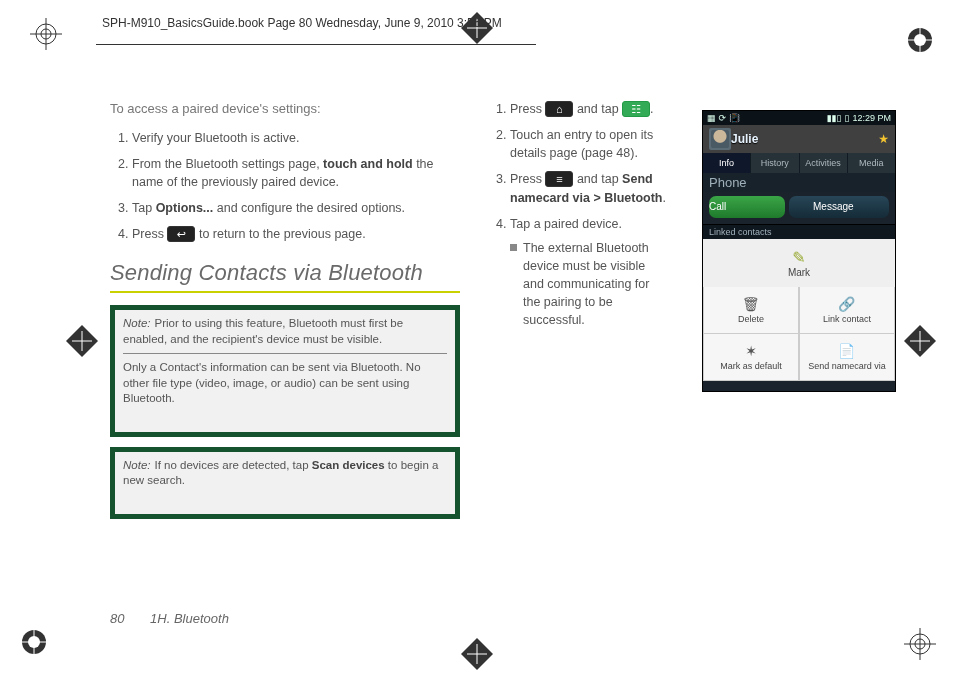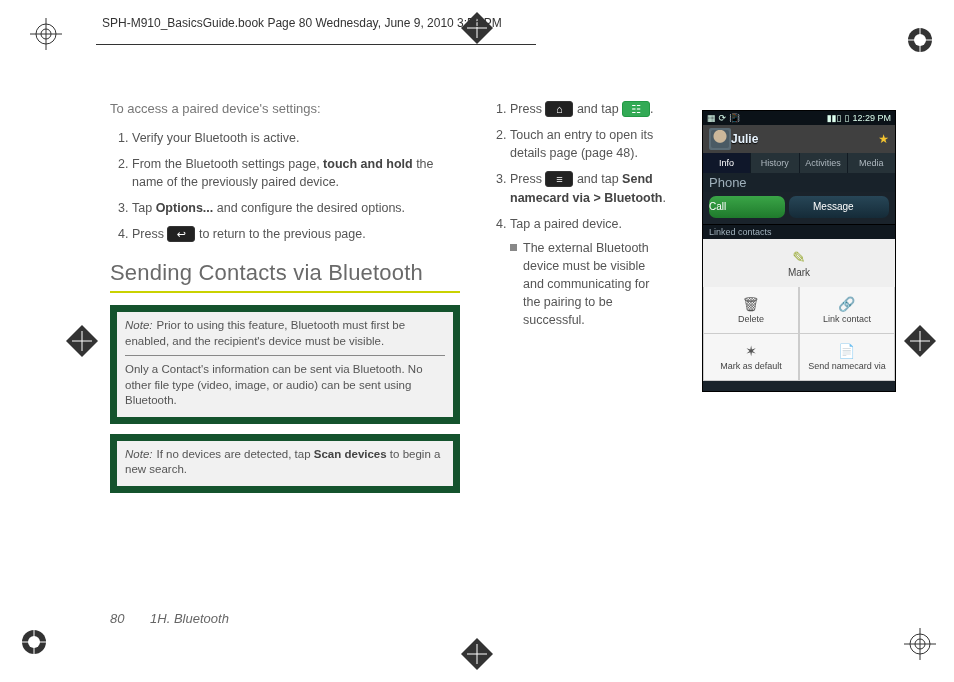--- a/index.html
+++ b/index.html
@@ -60,36 +60,37 @@
   .col-right { width: 180px; }
 
   .intro { color: #777; font-size: 13px; margin-bottom: 10px; }
   ol.steps { margin: 0 0 10px 0; padding-left: 22px; }
   ol.steps li { margin-bottom: 8px; color: #555; }
   ol.steps li::marker { color:#555; }
   .bold { font-weight: bold; color: #444; }
 
   h2.sect {
     font-family: Arial, Helvetica, sans-serif;
+    font-style: italic;
     font-weight: normal;
     font-size: 22px;
     color: #6a6a6a;
     margin: 14px 0 2px 0;
     letter-spacing: 0.2px;
   }
   .sect-rule {
     height: 0;
     border-top: 2px solid #c9d200;
     margin-bottom: 12px;
   }
 
   .note-box {
-    border: 7px solid #14532d;
+    border: 5px solid #14532d;
     background: #f1f1f1;
-    padding: 6px 8px 8px 8px;
+    padding: 6px 8px 25px 8px;
     font-size: 11.5px;
     line-height: 1.35;
     color: #555;
     margin-bottom: 10px;
   }
   .note-box .note-label { font-style: italic; color:#555; margin-right:4px; }
   .note-box hr { border:none; border-top:1px solid #888; margin:6px 0; }
 
   .key-icon {
     display: inline-block;

